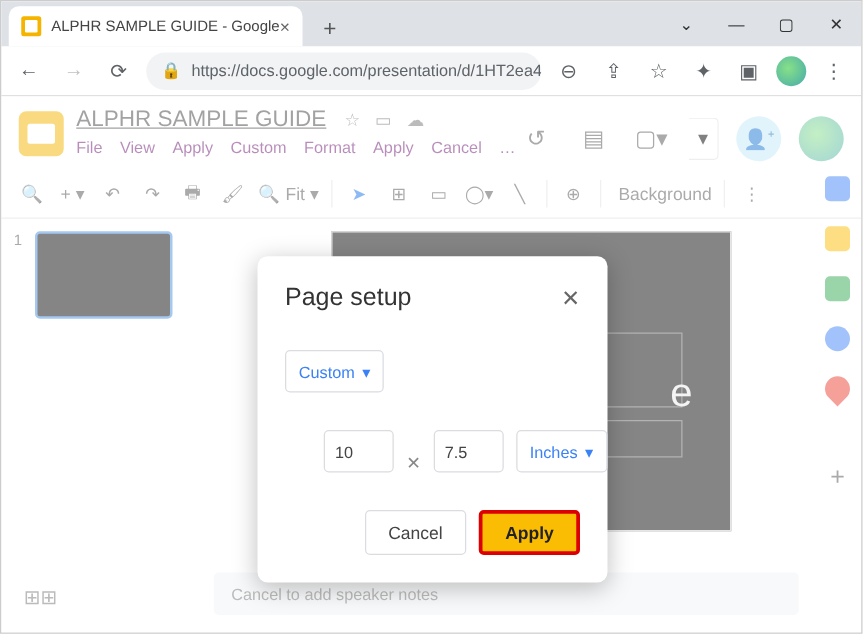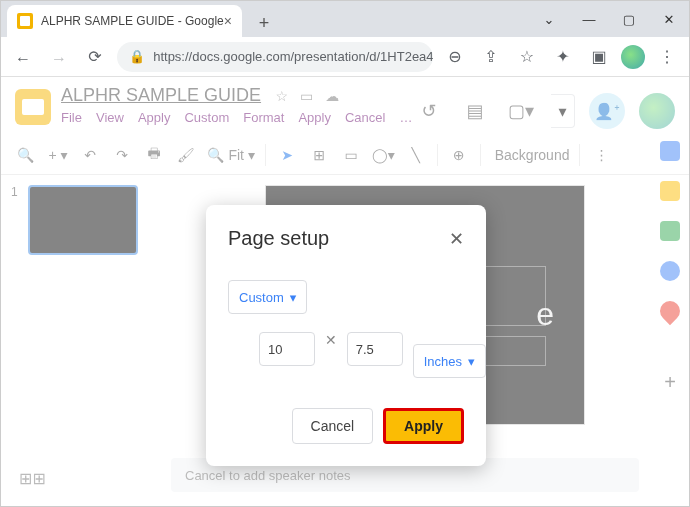--- a/index.html
+++ b/index.html
@@ -73,21 +73,21 @@
 
 .notesbar { position:absolute; bottom:14px; left:170px; right:50px; height:34px; background:#f1f3f4; border-radius:4px; display:flex; align-items:center; padding:0 14px; font-size:13px; color:#777; }
 .gridicon { position:absolute; bottom:18px; left:18px; color:#777; font-size:16px; }
 
 
 .modal { position:absolute; z-index:10; top:204px; left:205px; width:280px; background:#fff; border-radius:8px; box-shadow:0 4px 20px rgba(0,0,0,0.25); padding:22px; }
 .modalhead { display:flex; align-items:center; justify-content:space-between; margin-bottom:18px; }
 .modaltitle { font-size:20px; color:#333; }
 .modalclose { font-size:18px; color:#666; }
 .dropdown { border:1px solid #dadce0; border-radius:4px; height:34px; display:inline-flex; align-items:center; padding:0 10px; font-size:13px; color:#3b82f6; gap:6px;margin-top:12px; }
-.dimrow { display:flex; align-items:flex-start; gap:10px; margin-top:18px;padding-left:31px; }
+.dimrow { display:flex; align-items:flex-end; gap:10px; margin-top:18px;padding-left:31px; }
 .dimin { width:56px; height:34px; border:1px solid #dadce0; border-radius:4px; padding:0 8px; font-size:13px; color:#444; }
 .xmark { color:#888; font-size:14px; }
 .modalbtns { display:flex; justify-content:flex-end; gap:10px; margin-top:30px; }
 .btn { height:36px; padding:0 18px; border-radius:4px; border:1px solid #dadce0; background:#fff; font-size:14px; color:#444; display:flex; align-items:center; }
 .btn.apply { background:#fbbc04; border:3px solid #d00; color:#222; font-weight:700; }
 </style>
 </head>
 <body>
 
 <div class="titlebar">

